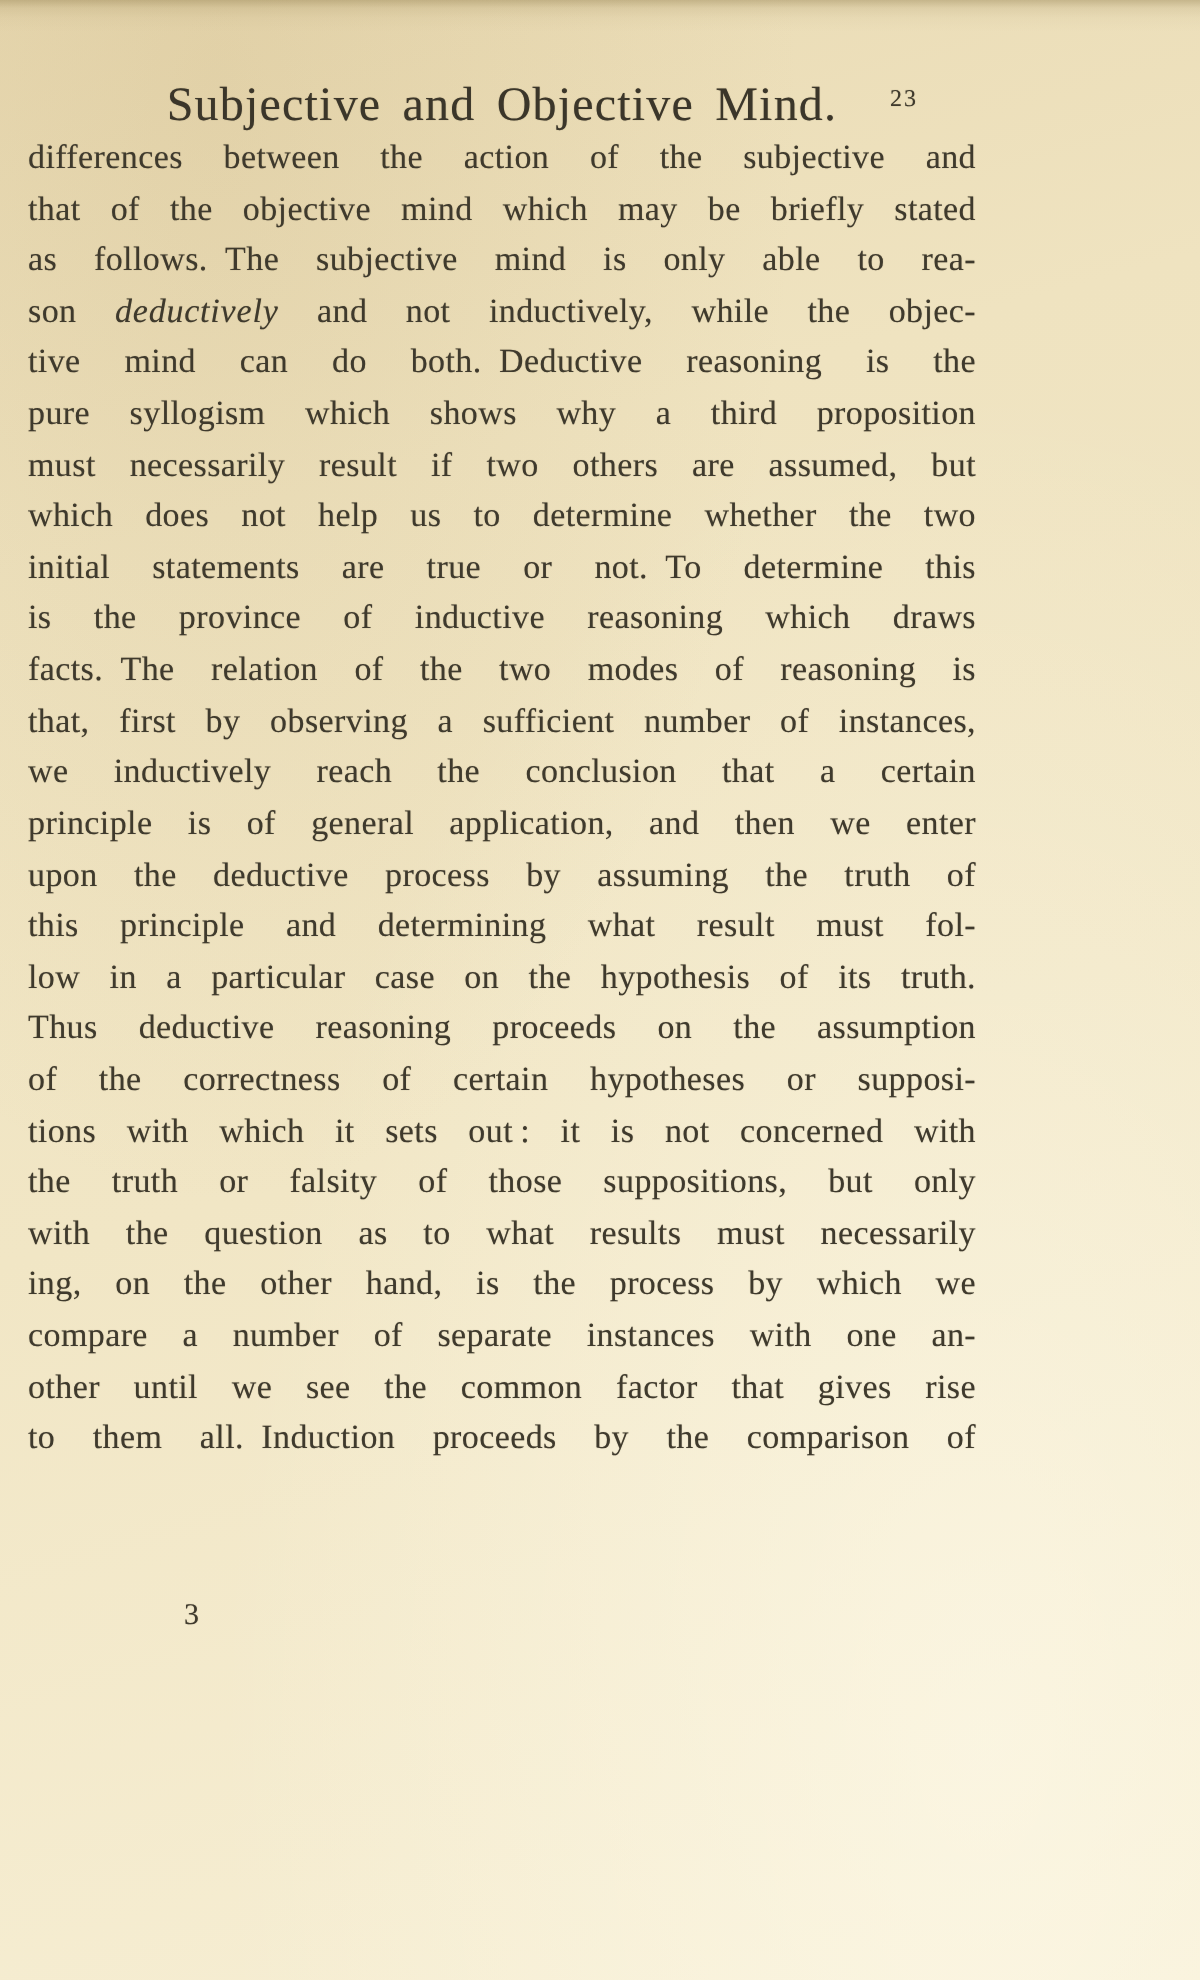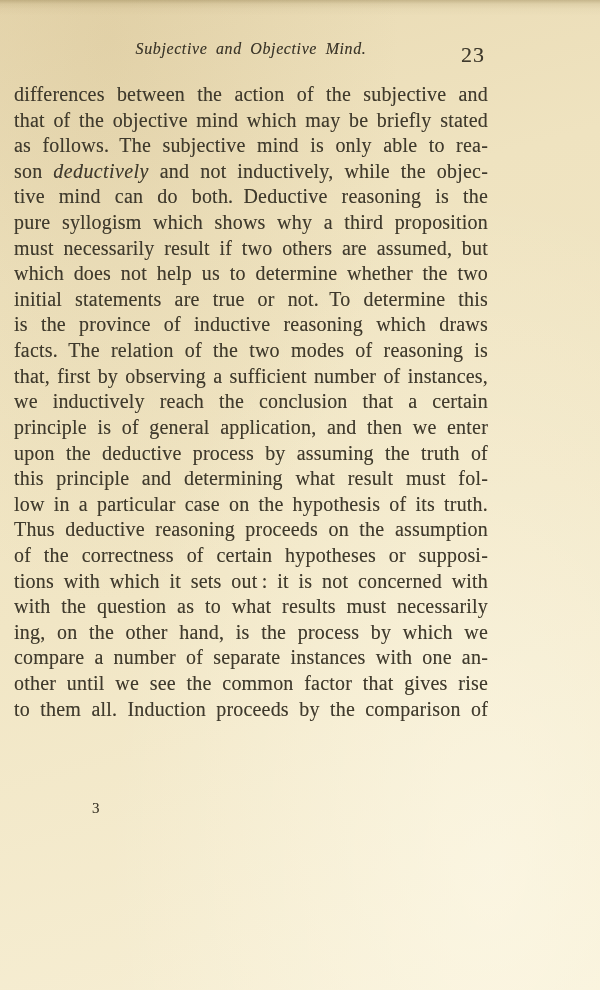--- a/index.html
+++ b/index.html
@@ -32,39 +32,38 @@
       rgba(150,130,80,0.05) 9px,
       rgba(150,130,80,0.00) 16px);
     pointer-events: none;
   }
   .running-header {
     position: absolute;
     top: 40px; left: 14px; width: 474px;
     text-align: center;
   }
   .header-title {
-    font-style: italic;
-    font-size: 16px;
+    font-size: 24px;
     letter-spacing: 0.6px;
     word-spacing: 4px;
     color: #3b362a;
     text-shadow: 0 0 0.5px rgba(60,50,30,0.45);
   }
   .page-number {
     position: absolute;
     top: 42px; left: 445px; width: 40px;
-    text-align: right;
-    font-size: 22px;
+    text-align: left;
+    font-size: 12px;
     letter-spacing: 1px;
     text-shadow: 0 0 0.5px rgba(60,50,30,0.45);
   }
   .body-text {
     position: absolute;
-    top: 82px; left: 14px; width: 474px;
-    font-size: 20px;
+    top: 66px; left: 14px; width: 474px;
+    font-size: 17px;
     letter-spacing: 0.2px;
   }
   .body-text .text-line {
     height: 25.62px;
     line-height: 25.62px;
     text-align: justify;
     text-align-last: justify;
     white-space: nowrap;
     overflow: visible;
     text-shadow: 0 0 0.5px rgba(60,50,30,0.40);
@@ -103,20 +102,21 @@
       <div class="text-line">facts. The relation of the two modes of reasoning is</div>
       <div class="text-line">that, first by observing a sufficient number of instances,</div>
       <div class="text-line">we inductively reach the conclusion that a certain</div>
       <div class="text-line">principle is of general application, and then we enter</div>
       <div class="text-line">upon the deductive process by assuming the truth of</div>
       <div class="text-line">this principle and determining what result must fol-</div>
       <div class="text-line">low in a particular case on the hypothesis of its truth.</div>
       <div class="text-line">Thus deductive reasoning proceeds on the assumption</div>
       <div class="text-line">of the correctness of certain hypotheses or supposi-</div>
       <div class="text-line">tions with which it sets out : it is not concerned with</div>
+      <div class="text-line">the truth or falsity of those suppositions, but only</div>
       <div class="text-line">with the question as to what results must necessarily</div>
       <div class="text-line">ing, on the other hand, is the process by which we</div>
       <div class="text-line">compare a number of separate instances with one an-</div>
       <div class="text-line">other until we see the common factor that gives rise</div>
       <div class="text-line">to them all. Induction proceeds by the comparison of</div>
     </main>
 
   <div class="signature-mark">3</div>
 </div>
 

